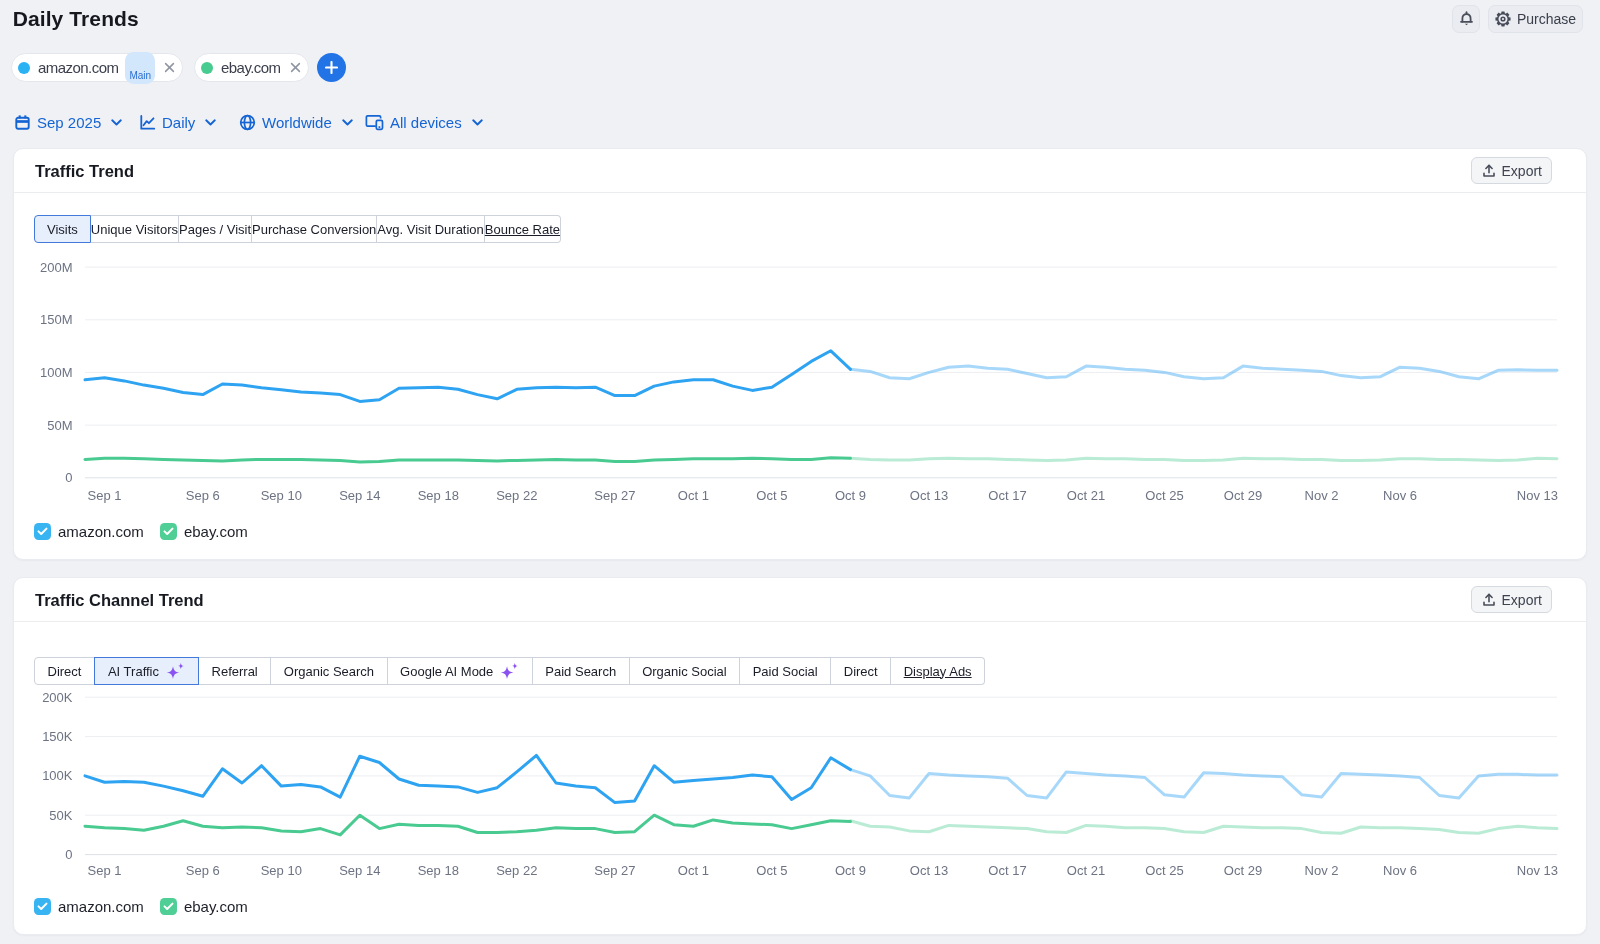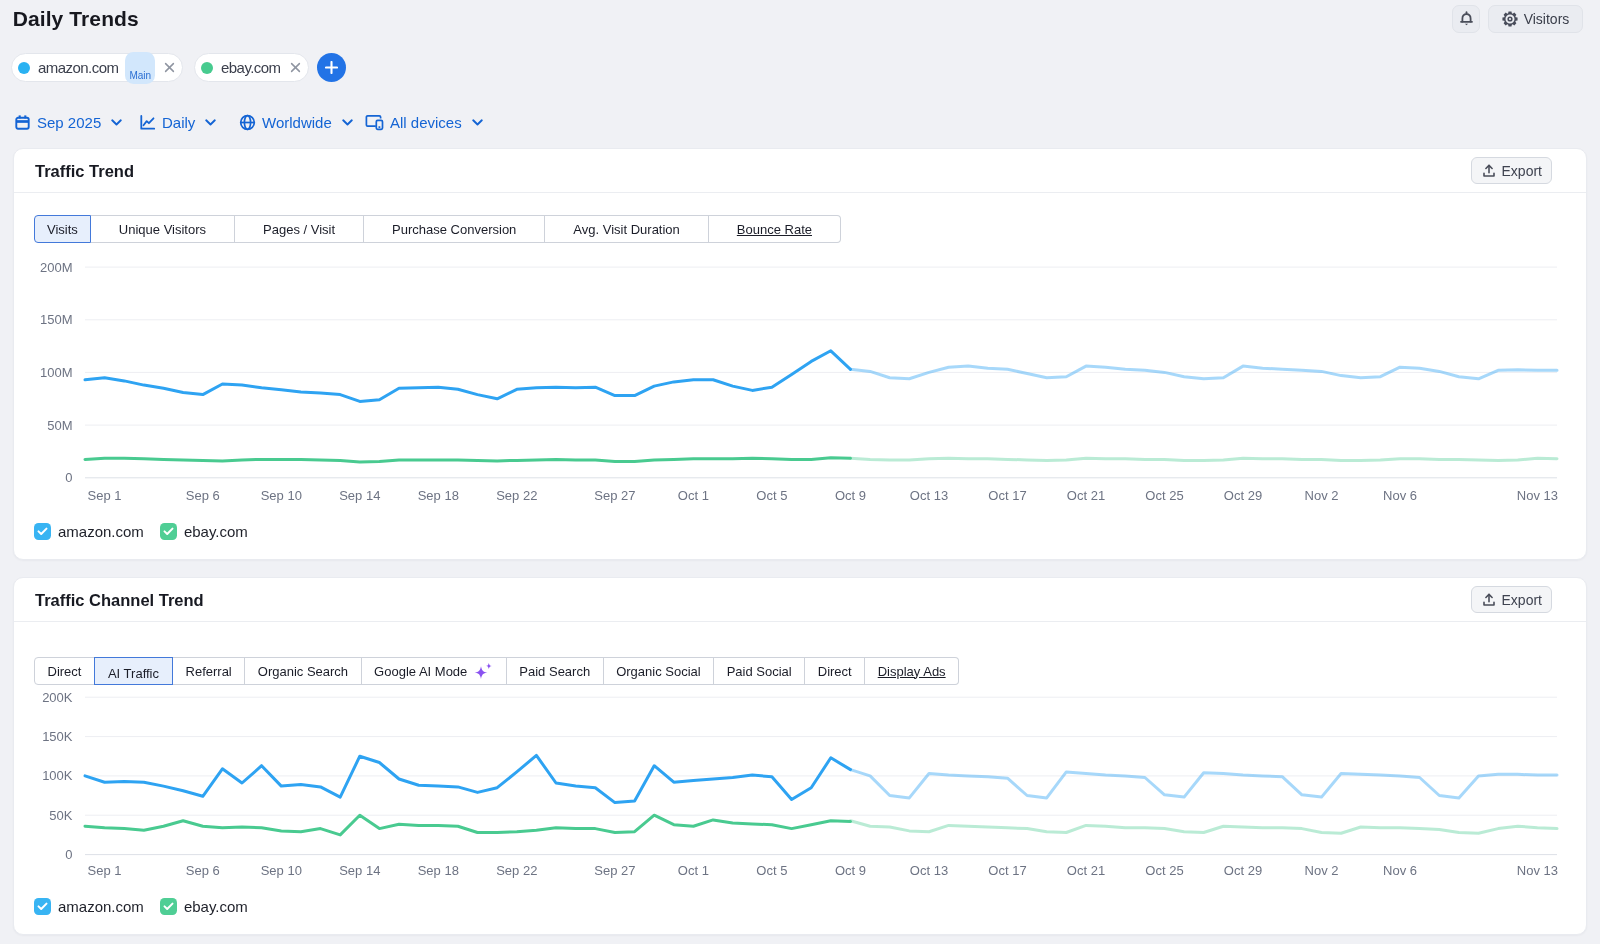--- a/index.html
+++ b/index.html
@@ -17,26 +17,26 @@
 .filter { top:113px; height:18px; display:flex; align-items:center; gap:6px; color:#1464d4; font-size:15px; }
 .card { left:13px; width:1574px; background:#fff; border:1px solid #e9ebf0; border-radius:10px; box-shadow:0 1px 2px rgba(24,28,45,0.04); }
 .card1 { top:148px; height:412px; }
 .card2 { top:577px; height:358px; }
 .chead { position:absolute; left:0; top:0; right:0; height:44px; border-bottom:1px solid #ebedf1; }
 .ctitle { position:absolute; left:21px; top:12.5px; font-size:16.5px; font-weight:700; color:#181a22; }
 .export { position:absolute; right:34px; top:8px; height:27px; padding:0 9px; background:#f4f5f7; border:1px solid #d5d9e0; border-radius:6px; display:flex; align-items:center; gap:5px; font-size:14px; color:#3f4350; }
 .tabs { position:absolute; left:20px; display:flex; }
 .tabs1 { top:66px; }
 .tabs2 { top:64px;margin-top:15px; }
-.tab { height:28px; display:flex; align-items:center; padding:0 28px; font-size:13px; color:#1b1d28; border:1px solid #ced2da; border-left:none; background:#fff; }
+.tab { height:28px; display:flex; align-items:center; padding:0 0; font-size:13px; color:#1b1d28; border:1px solid #ced2da; border-left:none; background:#fff; }
 .tab:first-child { border-left:1px solid #ced2da; border-radius:4px 0 0 4px; }
 .tab:last-child { border-radius:0 4px 4px 0;text-decoration:underline; }
 .tab.sel { background:#e7effc; border:1px solid #4379da; margin-left:-1px; padding:0 12px; }
 .tabs2 .tab { padding:0 12.5px; }
-.tabs2 .tab.sel { padding:8px 13px;flex-direction:column; }
+.tabs2 .tab.sel { padding:8px 13px; }
 .tab.sel:first-child { margin-left:0; }
 .legend { position:absolute; left:20px; display:flex; align-items:center; }
 .cb { width:17px; height:17px; border-radius:4.5px; display:inline-flex; align-items:center; justify-content:center; }
 .ltxt { font-size:15px; color:#1e2029; margin-left:7px; }
 </style></head>
 <body>
 <div class="abs page-title">Daily Trends</div>
 <div class="abs iconbtn bell">
     <svg width="19" height="19" viewBox="0 0 19 19">
       <g stroke="#4a4e5a" stroke-width="1.8" fill="none" stroke-linecap="round" stroke-linejoin="round">
@@ -45,21 +45,21 @@
         <line x1="4" y1="11.8" x2="15" y2="11.8"></line>
       </g>
       <path d="M7.9,13.7 h3.2 l-1.6,1.5 Z" fill="#4a4e5a"></path>
     </svg>
   </div>
 <div class="abs iconbtn settings">
     <svg width="16" height="16" viewBox="0 0 16 16">
       <path d="M6.53,0.44 L9.47,0.44 L9.85,2.29 L10.72,2.65 L12.31,1.62 L14.38,3.69 L13.35,5.28 L13.71,6.15 L15.56,6.53 L15.56,9.47 L13.71,9.85 L13.35,10.72 L14.38,12.31 L12.31,14.38 L10.72,13.35 L9.85,13.71 L9.47,15.56 L6.53,15.56 L6.15,13.71 L5.28,13.35 L3.69,14.38 L1.62,12.31 L2.65,10.72 L2.29,9.85 L0.44,9.47 L0.44,6.53 L2.29,6.15 L2.65,5.28 L1.62,3.69 L3.69,1.62 L5.28,2.65 L6.15,2.29 Z M12.50,8.00 A4.5,4.5 0 1 0 3.50,8.00 A4.5,4.5 0 1 0 12.50,8.00 Z" fill="#474b59" fill-rule="evenodd"></path>
       <path d="M10.6,8 A2.6,2.6 0 1 0 5.4,8 A2.6,2.6 0 1 0 10.6,8 Z M9.1,8 A1.1,1.1 0 1 1 6.9,8 A1.1,1.1 0 1 1 9.1,8 Z" fill="#474b59" fill-rule="evenodd"></path>
     </svg>
-    <span>Visitors</span>
+    <span>Purchase</span>
   </div>
 
 <div class="abs chip" style="left:11px">
   <span class="dot" style="background:#2ab2f2"></span>
   <span class="chiptxt">amazon.com</span>
   <span class="mainbadge">Main</span>
   <span class="chipx">
       <svg width="11" height="11" viewBox="0 0 11 11">
         <path d="M1.6,1.6 L9.4,9.4 M9.4,1.6 L1.6,9.4" stroke="#8f95a1" stroke-width="1.5" stroke-linecap="round"></path>
       </svg>

